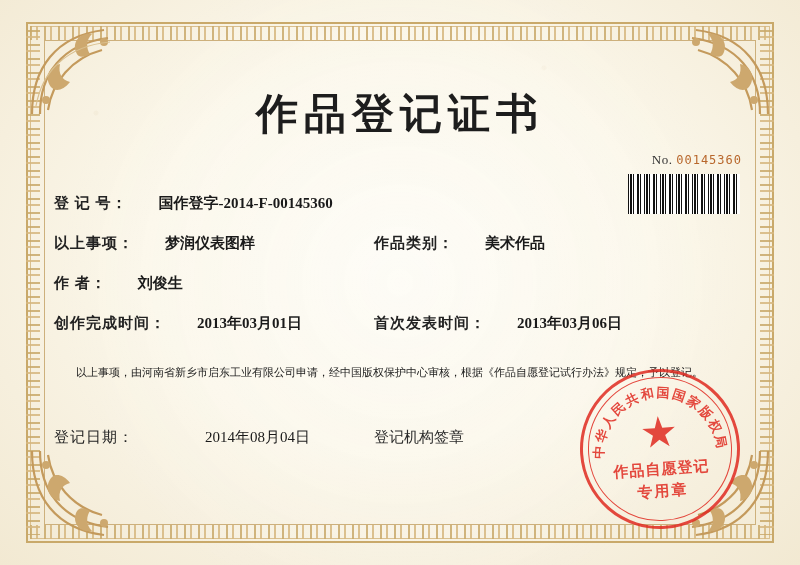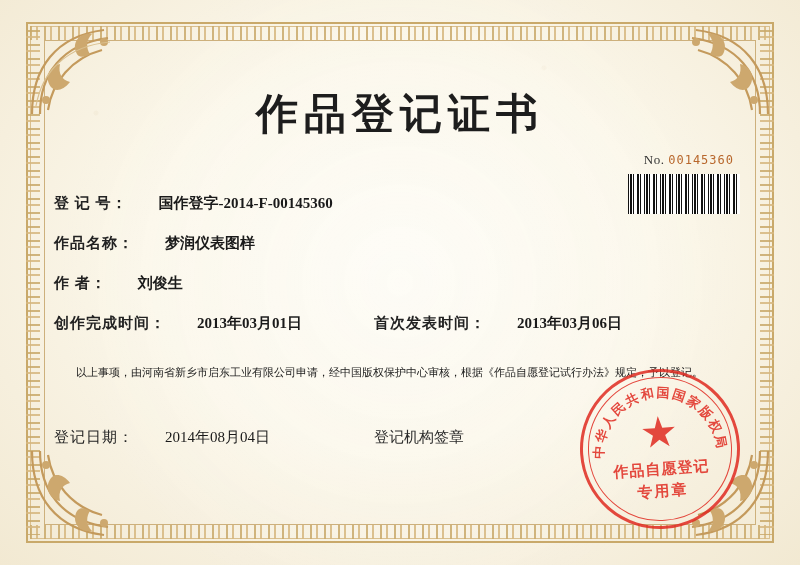--- a/index.html
+++ b/index.html
@@ -95,21 +95,21 @@
     text-align: center;
     font-size: 42px;
     letter-spacing: 6px;
     font-weight: 700;
     color: #1d1d1d;
     margin-top: 34px;
     font-family: "Liberation Serif", "DejaVu Serif", serif;
   }
   #serial-row {
     position: absolute;
-    right: 12px;
+    right: 4px;
     top: 100px;
     font-size: 13px;
     color: #333;
     letter-spacing: .5px;
   }
   #serial-no-value { color: #b8672c; letter-spacing: 1px; font-family: "DejaVu Sans Mono", monospace; font-size: 12px;}
 
   #barcode {
     position: absolute;
     right: 6px;
@@ -161,21 +161,21 @@
   #paragraph .indent { display: inline-block; width: 2em; }
 
   #footer-row {
     position: absolute;
     left: 0;
     right: 0;
     bottom: 66px;
     display: flex;
     font-size: 15px;
   }
-  #footer-date-cell { width: 320px; display: flex; align-items: flex-end; }
+  #footer-date-cell { width: 320px; display: flex; align-items: flex-end; gap: 40px; }
   #footer-seal-cell { flex: 1; }
 
   
   #seal {
     position: absolute;
     right: 60px;
     bottom: 36px;
     width: 154px;
     height: 154px;
     border: 3px solid #e02b21;
@@ -316,22 +316,26 @@
       <div class="field-row">
         <div class="field-cell left">
           <span class="field-label">登 记 号：</span>
           <span class="field-value">国作登字-2014-F-00145360</span>
         </div>
         <div class="field-cell right"></div>
       </div>
 
       <div class="field-row">
         <div class="field-cell left">
-          <span class="field-label">作品名称：</span>
+          <span class="field-label">以上事项：</span>
           <span class="field-value">梦润仪表图样</span>
+        </div>
+        <div class="field-cell right">
+          <span class="field-label">作品类别：</span>
+          <span class="field-value">美术作品</span>
         </div>
       </div>
 
       <div class="field-row">
         <div class="field-cell left">
           <span class="field-label">作    者：</span>
           <span class="field-value">刘俊生</span>
         </div>
       </div>
 

